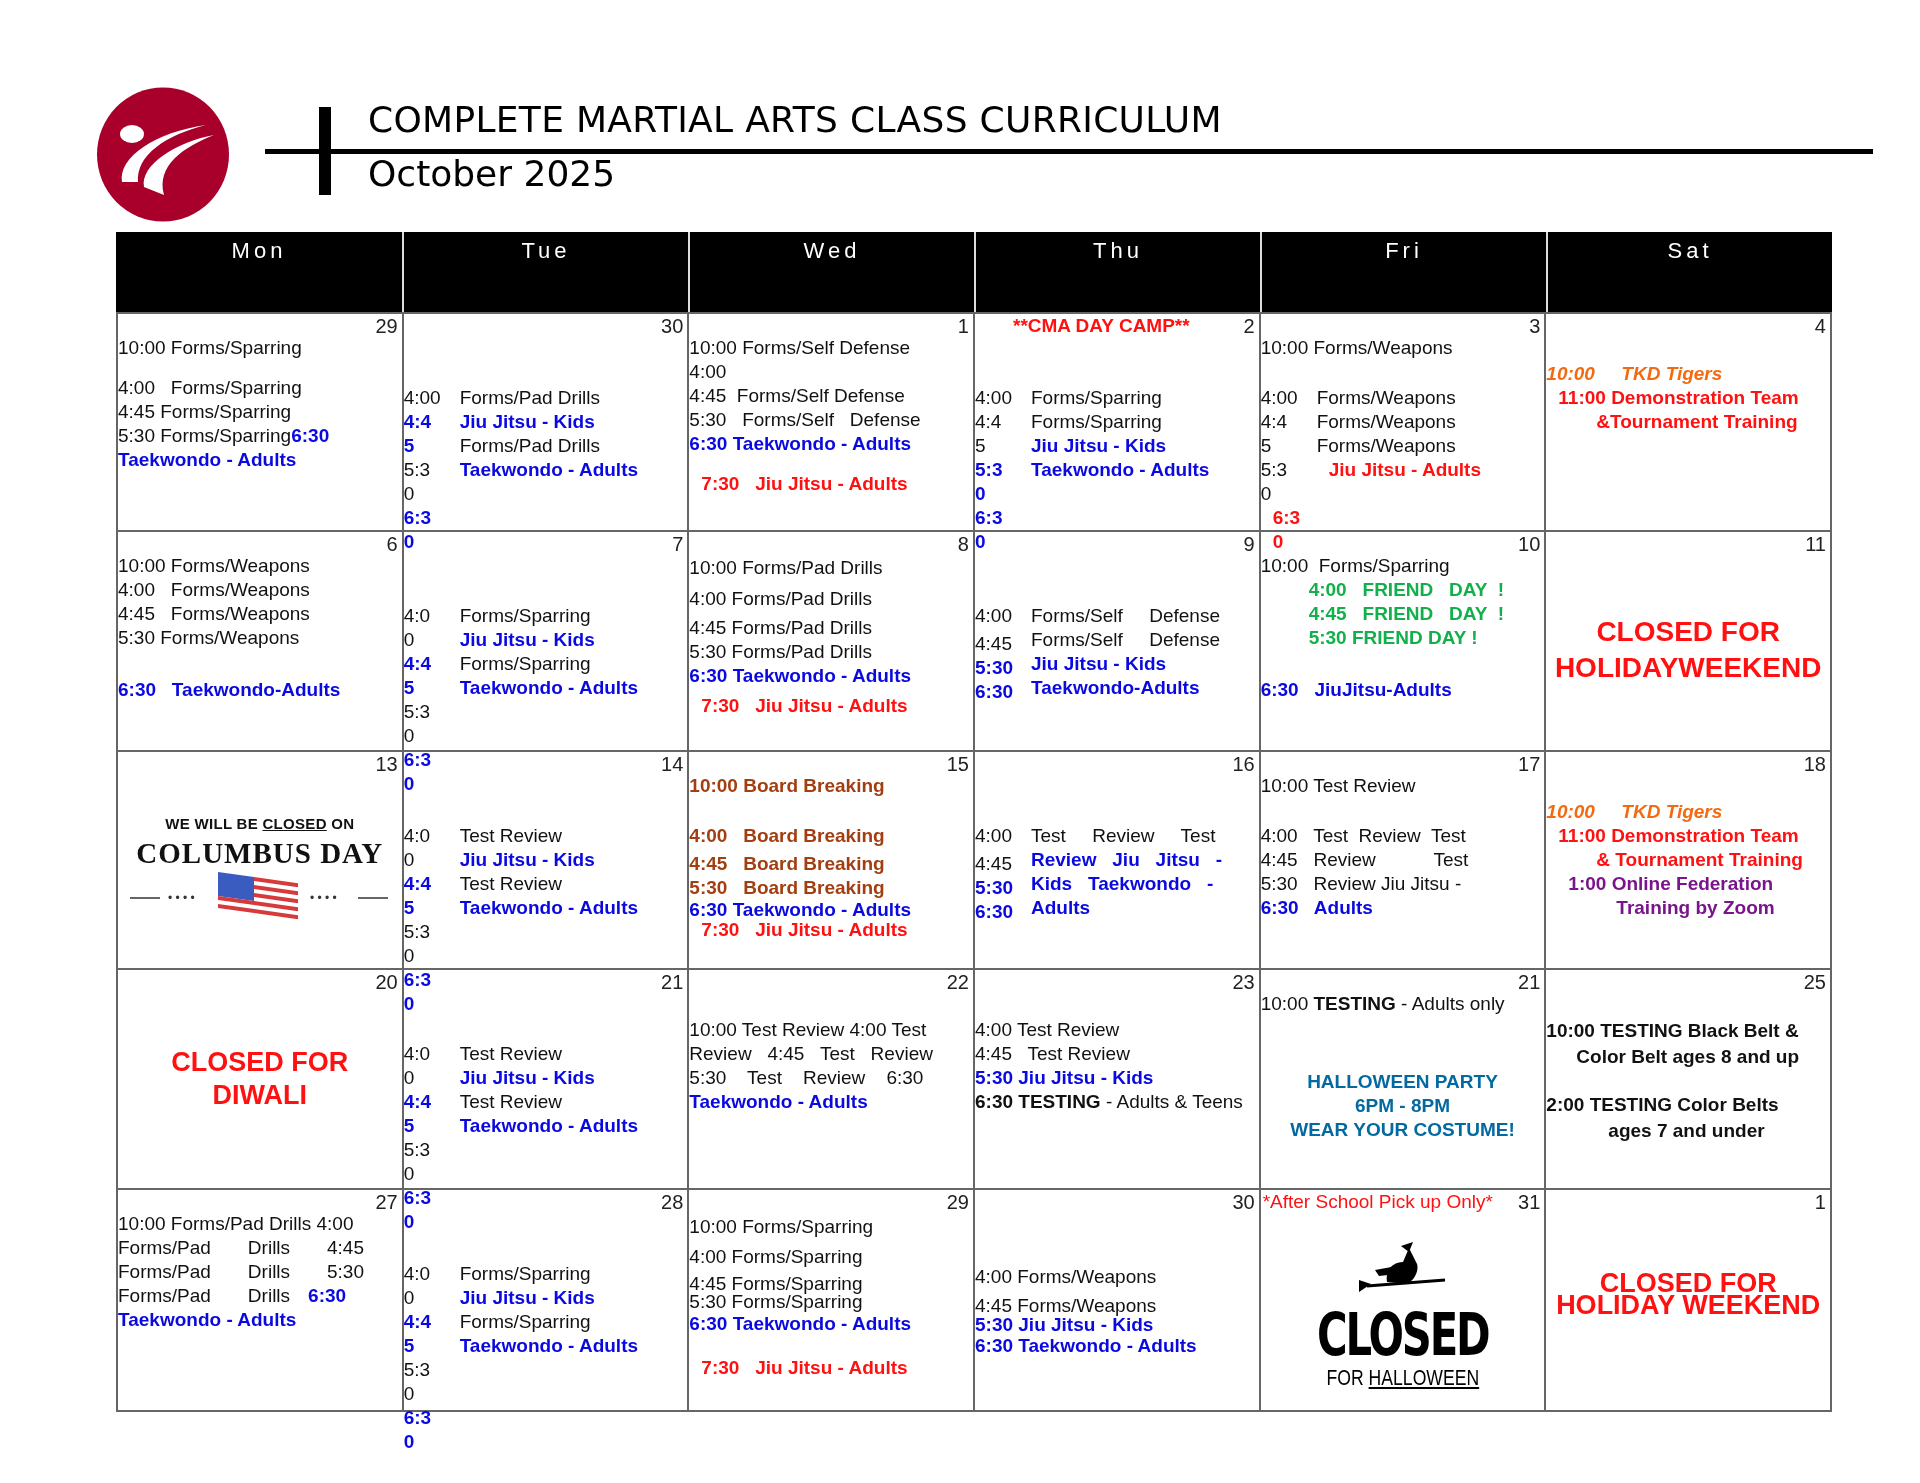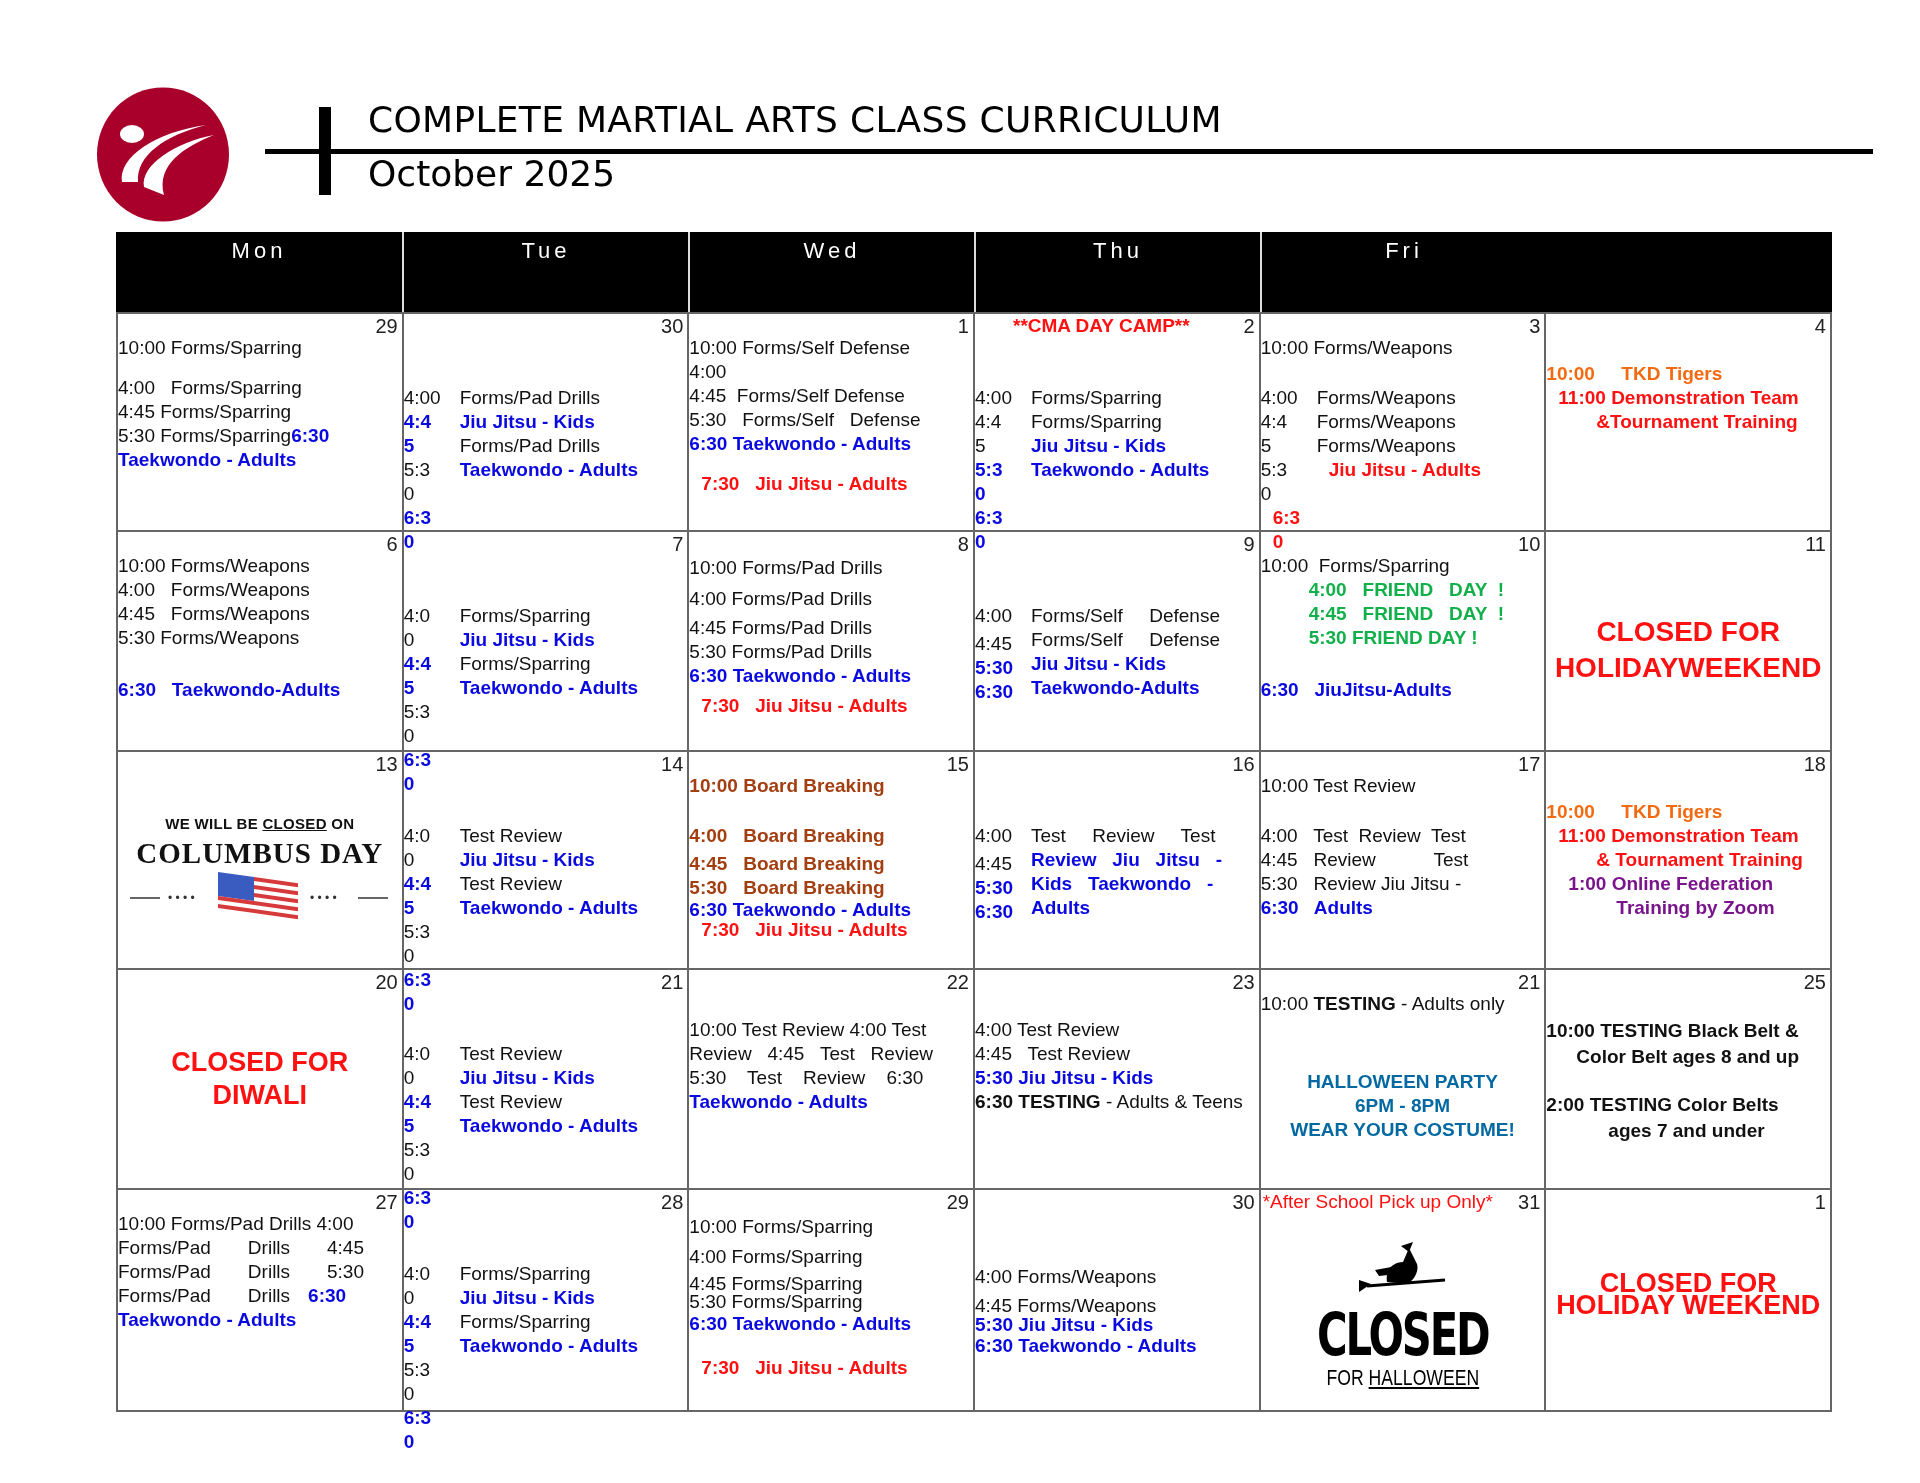--- a/index.html
+++ b/index.html
@@ -13,21 +13,21 @@
   .hdr { display:grid; grid-template-columns:repeat(6, 1fr); height:80px; background:#000; }
   .hdr div { color:#fff; text-align:center; font-size:22px; letter-spacing:4px; padding-top:6px; border-left:2px solid #ddd; }
   .hdr div:first-child { border-left:none; }
   .grid { display:grid; grid-template-columns:repeat(6, 1fr); grid-template-rows:218px 220px 218px 220px 222px; border-left:2px solid #666; border-bottom:2px solid #666; }
   .cell { position:relative; border-right:2px solid #666; border-top:2px solid #666; font-family:"Liberation Sans Narrow","Liberation Sans", sans-serif; font-size:19px; line-height:24px; overflow:visible; }
   .num { position:absolute; right:4px; top:0; font-size:20px; color:#222; }
   .body { position:absolute; left:0; top:22px; right:6px; }
   .ln { white-space:pre; }
   .blue { color:#0a0ae0; font-weight:bold; }
   .red { color:#ff1111; font-weight:bold;padding-left:12px; }
-  .orange { color:#f46a10; font-weight:bold; }
+  .orange { color:#f46a10; font-weight:bold;font-style:italic; }
   .green { color:#12b04a; font-weight:bold;padding-left:48px; }
   .brown { color:#a33e10; font-weight:bold; }
   .purple { color:#7a148c; font-weight:bold; }
   .blk { color:#111; font-weight:bold; }
   .center-msg { position:absolute; left:0; right:0; text-align:center; font-weight:bold; color:#ff1111; font-size:28px; line-height:36px; }
   .camp { position:absolute; left:38px; top:0; color:#ff1111; font-weight:bold; font-size:19px; }
   .note31 { position:absolute; left:2px; top:0; color:#ff1111; font-size:19px; }
   .two-col { display:grid; grid-template-columns:56px 1fr; }
 </style>
 </head>
@@ -46,20 +46,21 @@
 <div class="title">COMPLETE MARTIAL ARTS CLASS CURRICULUM</div>
 <div class="subtitle">October 2025</div>
 
 <div class="cal">
   <div class="hdr">
     <div>Mon</div>
     <div>Tue</div>
     <div>Wed</div>
     <div>Thu</div>
     <div>Fri</div>
+    <div>Sat</div>
   </div>
 
   <div class="grid">
 
     <div class="cell">
       <span class="num">29</span>
       <div class="body" style="top:22px;">
         <div class="ln">10:00 Forms/Sparring</div>
         <div class="ln" style="height:16px;"></div>
         <div class="ln">4:00   Forms/Sparring</div>

